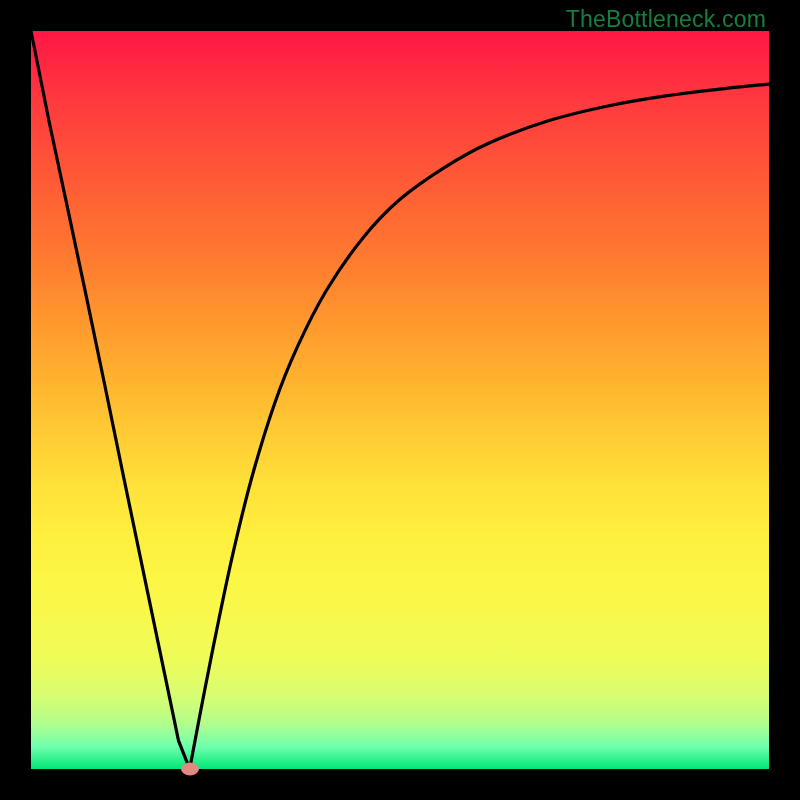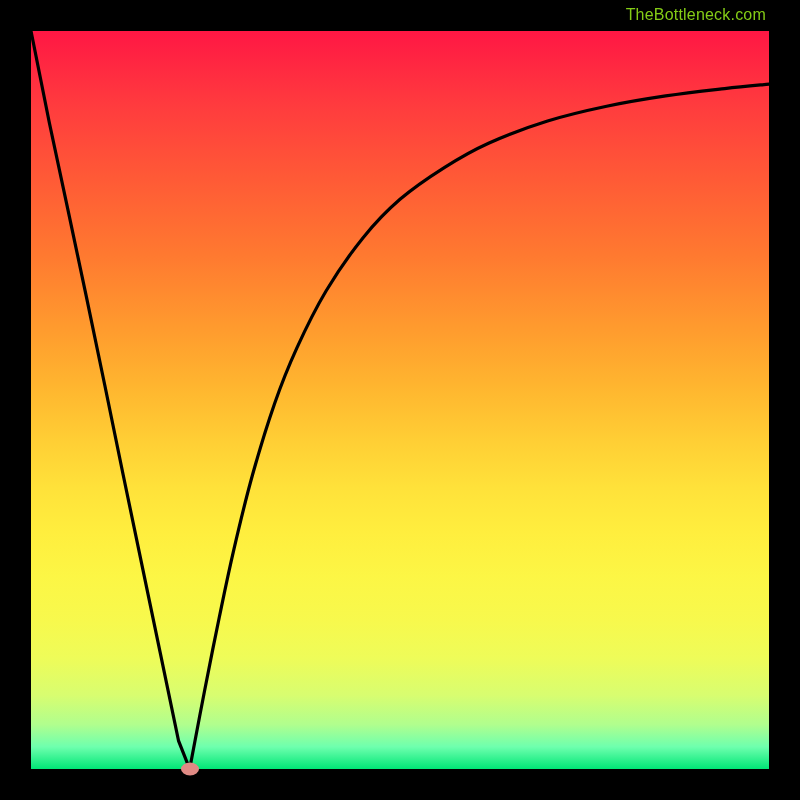--- a/index.html
+++ b/index.html
@@ -39,22 +39,22 @@
       #d8fd70 90%,
       #b0fe8e 94%,
       #6effae 97%,
       #00e676 100%
     );
   }
   .attribution {
     position: absolute;
     top: 6px;
     right: 34px;
-    color: #84cc16;
-    font-size: 16px;
+    color: #15803d;
+    font-size: 23px;
     font-weight: 500;
     letter-spacing: 0.2px;
     user-select: none;
   }
   svg.curve {
     position: absolute;
     left: 0;
     top: 0;
     width: 738px;
     height: 738px;

